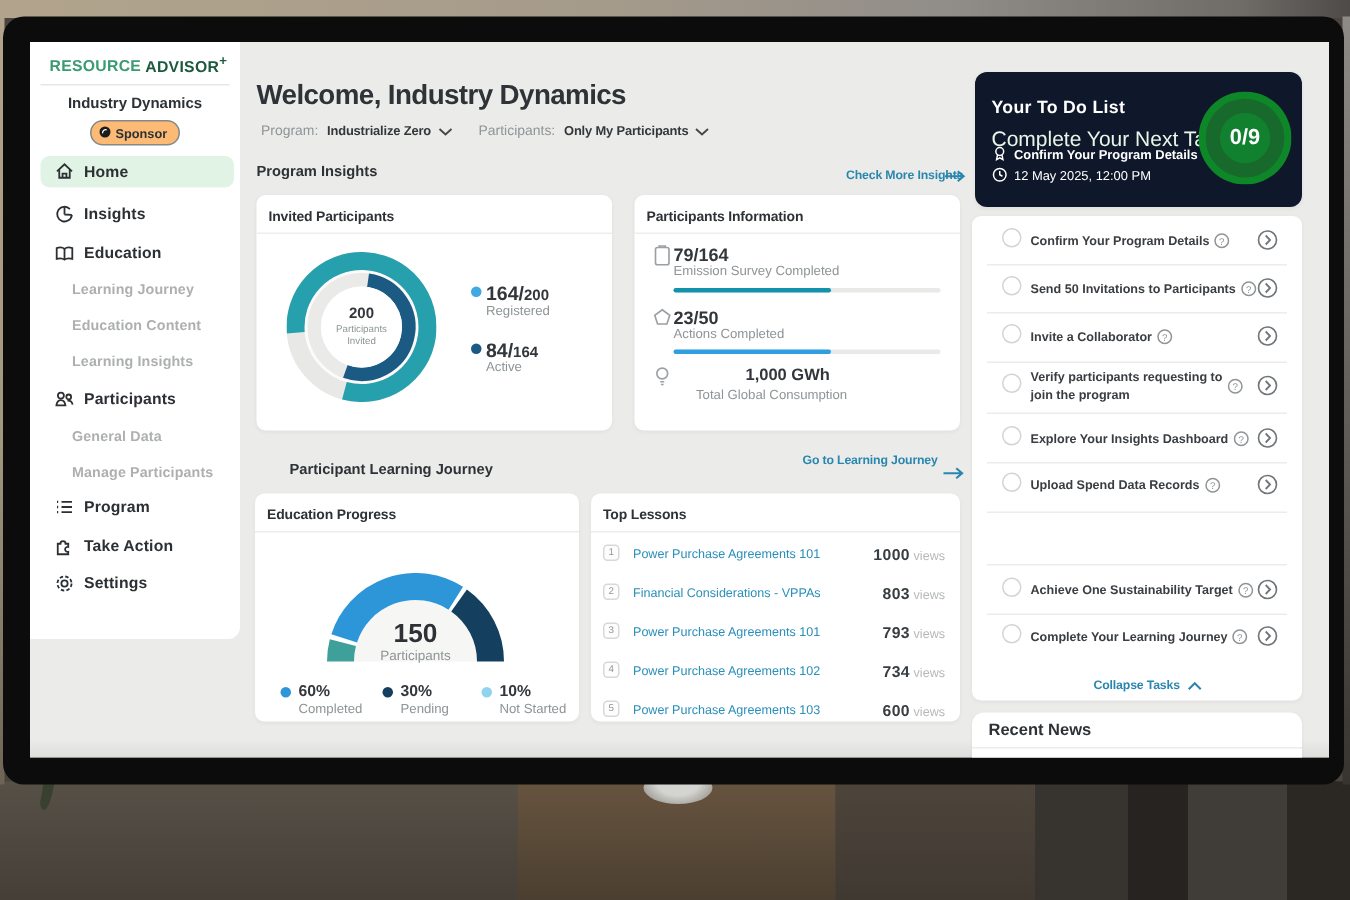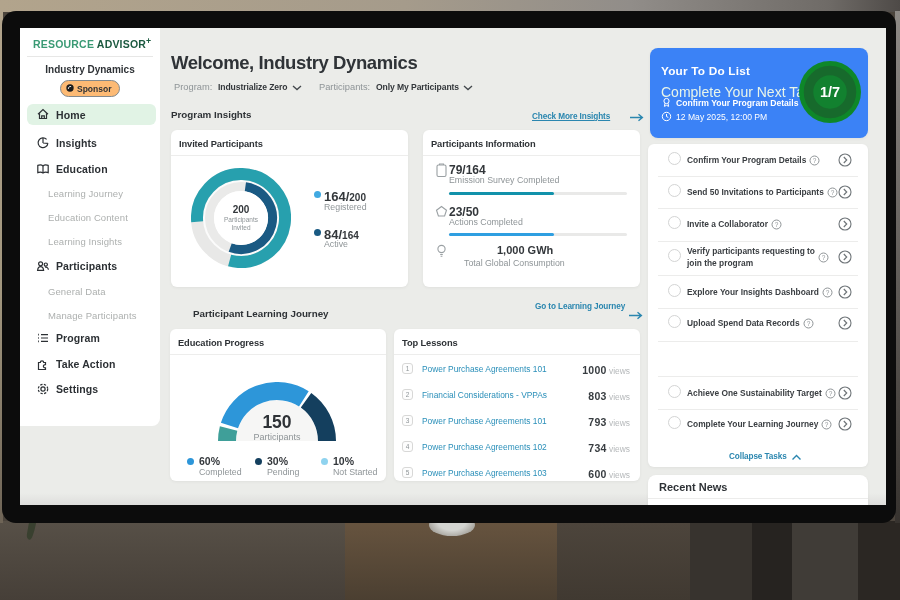--- a/index.html
+++ b/index.html
@@ -36,21 +36,21 @@
 #logo { left:13px; top:7px; font-size:10.5px; font-weight:bold; letter-spacing:.2px; white-space:nowrap; }
 #logo .l1 { color:#3a9a74; } #logo .l2 { color:#1c5a40; }
 #sdiv { left:7px; top:28px; width:126px; height:1px; background:#e7e7e6; }
 #orgname { left:0; top:36px; width:140px; text-align:center; font-size:10px; font-weight:bold; color:#2e3236; }
 #pill { left:40px; top:52px; width:60px; height:17px; border:1.5px solid #83898c; border-radius:10px; background:#fdba74; }
 #pill .ic { position:absolute; left:5px; top:3px; width:8px; height:8px; }
 #pill .tx { position:absolute; left:16px; top:3px; font-size:8.5px; font-weight:bold; color:#2e3236; }
 #homep { left:7px; top:76px; width:129px; height:21px; background:#e1f3e5; border-radius:6px; }
 .nicon { position:absolute; left:16px; width:14px; height:14px; }
 .nav { position:absolute; left:36px; height:14px; line-height:14px; font-size:10.5px; font-weight:bold; color:#2c3034; letter-spacing:.1px; }
-.sub { position:absolute; left:28px; height:13px; line-height:13px; font-size:9.5px; color:#adb0af; letter-spacing:.1px; }
+.sub { position:absolute; left:28px; height:13px; line-height:13px; font-size:9.5px; color:#adb0af; letter-spacing:.1px;font-weight:bold; }
 
 .lrow { position:absolute; left:0; width:100%; height:14px; }
 .lnum { position:absolute; left:8px; top:1px; width:11px; height:11px; border:1px solid #d8d8d7; border-radius:3px; font-size:6.5px; color:#8e9497; text-align:center; line-height:10px; background:#fdfdfd; }
 .ltx { position:absolute; left:28px; top:2px; font-size:8.4px; font-weight:normal; color:#2a8fb9; letter-spacing:0; }
 .lviews { position:absolute; right:10px; top:2px; font-size:8.4px; color:#b5b8ba; text-align:right; }
 .lviews span { font-size:10.5px; font-weight:bold; color:#383d41; letter-spacing:.3px; }
 
 .task { position:absolute; left:0; width:100%; }
 .cb { position:absolute; left:20px; width:13px; height:13px; border:1.5px solid #d3d4d4; border-radius:50%; background:#fff; }
 .ttx { position:absolute; left:39px; font-size:8.4px; font-weight:bold; color:#3a3e42; letter-spacing:0; line-height:12.5px; }
@@ -137,21 +137,21 @@
   <svg class="abs" style="left:272px; top:57px;" width="10" height="6" viewBox="0 0 10 6">
       <polyline points="1,1 5,4.6 9,1" fill="none" stroke="#43484c" stroke-width="1.3"></polyline>
     </svg>
   <div class="abs g" style="left:299px; top:53.5px; font-size:9.3px;">Participants:</div>
   <div class="abs b" style="left:356px; top:54px; font-size:8.6px; letter-spacing:-.1px;">Only My Participants</div>
   <svg class="abs" style="left:443px; top:57px;" width="10" height="6" viewBox="0 0 10 6">
       <polyline points="1,1 5,4.6 9,1" fill="none" stroke="#43484c" stroke-width="1.3"></polyline>
     </svg>
 
   <div class="abs b" style="left:151px; top:81px; font-size:9.8px; color:#2e3236;">Program Insights</div>
-  <div class="abs lnk" style="left:512px; top:84px;text-decoration:underline;">Check More Insights</div>
+  <div class="abs lnk" style="left:544px; top:84px;">Check More Insights</div>
   <svg class="abs" style="left:609px; top:85px;" width="15" height="9" viewBox="0 0 15 9">
       <path d="M1 4.5h12M9.5 1.2 13.4 4.5 9.5 7.8" fill="none" stroke="#2a86af" stroke-width="1.4"></path>
     </svg>
 
   <div class="card" style="left:151px; top:102px; width:237px; height:157px;">
     <div class="chead">Invited Participants</div>
     <div class="cdiv"></div>
     <svg class="abs" style="left:20px; top:38px;" width="100" height="100" viewBox="0 0 100 100" fill="none">
       <circle cx="50" cy="50" r="47" fill="#fbfbfb"></circle>
       <circle cx="50" cy="50" r="44" stroke="#e8e8e7" stroke-width="12"></circle>
@@ -247,38 +247,38 @@
         <div class="ltx">Power Purchase Agreements 102</div>
         <div class="lviews"><span>734</span> views</div>
       </div>
     <div class="lrow" style="top:137px;">
         <div class="lnum">5</div>
         <div class="ltx">Power Purchase Agreements 103</div>
         <div class="lviews"><span>600</span> views</div>
       </div>
   </div>
 
-  <div class="card" style="left:630px; top:20px; width:218px; height:90px; background:#3b82f6; border-radius:8px;">
+  <div class="card" style="left:630px; top:20px; width:218px; height:90px; background:#0f172a; border-radius:8px;">
     <div class="abs" style="left:11px; top:16px; font-size:11.8px; font-weight:bold; color:#fff; letter-spacing:.2px;">Your To Do List</div>
     <div class="abs" style="left:11px; top:36px; font-size:14px; color:#e8f5e9;">Complete Your Next Task:</div>
     <svg class="abs" style="left:11px; top:49px;" width="11" height="11" viewBox="0 0 11 11" fill="none" stroke="#fff" stroke-width="1">
         <circle cx="5.5" cy="4" r="2.6"></circle>
         <path d="M4 6.2 3.4 9.4l2.1-1.1L7.6 9.4 7 6.2"></path>
       </svg>
     <div class="abs" style="left:26px; top:50px; font-size:8.6px; font-weight:bold; color:#fff;">Confirm Your Program Details</div>
     <svg class="abs" style="left:11px; top:63px;" width="11" height="11" viewBox="0 0 11 11" fill="none" stroke="#fff" stroke-width="1">
         <circle cx="5.5" cy="5.5" r="4.2"></circle>
         <path d="M5.5 3v2.5l1.8 1"></path>
       </svg>
     <div class="abs" style="left:26px; top:64px; font-size:8.6px; color:#fff;">12 May 2025, 12:00 PM</div>
     <svg class="abs" style="left:149px; top:13px;" width="62" height="62" viewBox="0 0 62 62">
         <circle cx="31" cy="31" r="31" fill="#0e8729"></circle>
         <circle cx="31" cy="31" r="21.5" fill="#12812f" stroke="#176a2c" stroke-width="9.5"></circle>
       </svg>
-    <div class="abs" style="left:149px; top:13px; width:62px; height:62px; text-align:center; line-height:62px; font-size:14.5px; font-weight:bold; color:#fff;">1/7</div>
+    <div class="abs" style="left:149px; top:13px; width:62px; height:62px; text-align:center; line-height:62px; font-size:14.5px; font-weight:bold; color:#fff;">0/9</div>
   </div>
 
   <div class="card" id="tasks" style="left:628px; top:116px; width:220px; height:323px;">
     <div class="task" style="top:1px; height:30px;">
         <div class="cb" style="top:7px;"></div>
         <div class="ttx" style="top:9px;">Confirm Your Program Details</div>
         <svg class="qm" style="left:161px; top:9.5px;" viewBox="0 0 11 11">
           <circle cx="5.5" cy="5.5" r="4.5" fill="none" stroke="#8f9497" stroke-width="1"></circle>
           <text x="5.5" y="8" font-size="6.5" text-anchor="middle" fill="#8f9497" font-family="Liberation Sans">?</text>
         </svg>

